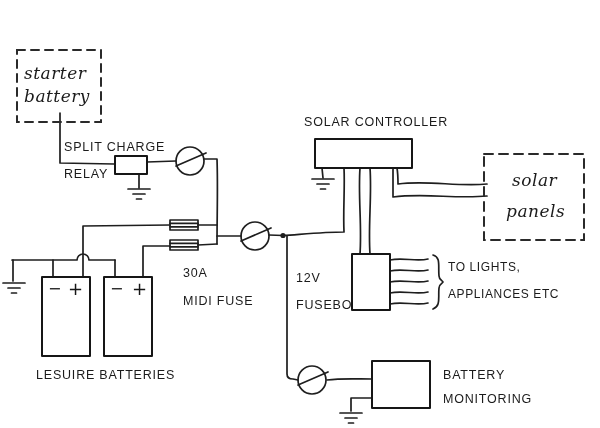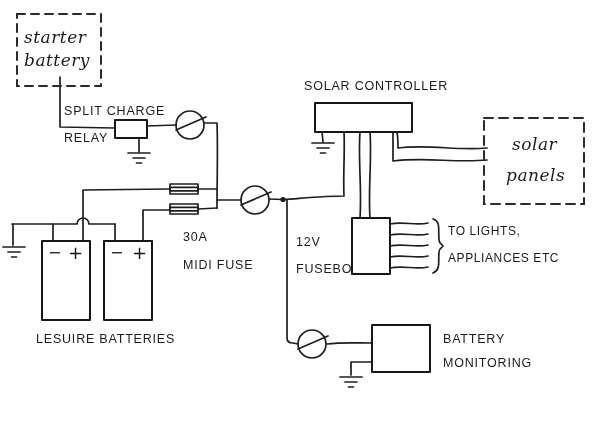--- a/index.html
+++ b/index.html
@@ -1,16 +1,16 @@
 <!DOCTYPE html>
 <html><head>
 <meta charset="utf-8">
 <style>
   html,body{margin:0;padding:0;background:#ffffff;width:600px;height:428px;overflow:hidden;}
-  .canvas{position:relative;width:600px;height:336px;background:#ffffff;}
+  .canvas{position:relative;width:600px;height:336px;background:#ffffff;margin-top:36px;}
   svg{display:block;}
   .ink{stroke:#1e1e1e;stroke-width:1.7;fill:none;stroke-linecap:round;stroke-linejoin:round;}
   .box{stroke:#161616;stroke-width:2;fill:#ffffff;stroke-linejoin:round;}
   .dashed{stroke:#2a2a2a;stroke-width:2;fill:none;stroke-linecap:round;}
   .arch{font-family:"Liberation Sans",sans-serif;font-size:12.5px;letter-spacing:0.8px;fill:#1b1b1b;}
   .arch-sm{font-family:"Liberation Sans",sans-serif;font-size:12px;letter-spacing:0.6px;fill:#1b1b1b;}
   .hand{font-family:"DejaVu Serif",serif;font-style:italic;font-size:17px;fill:#1b1b1b;letter-spacing:0.5px;}
   .term{font-family:"DejaVu Sans",sans-serif;fill:#161616;}
 </style>
 </head>

